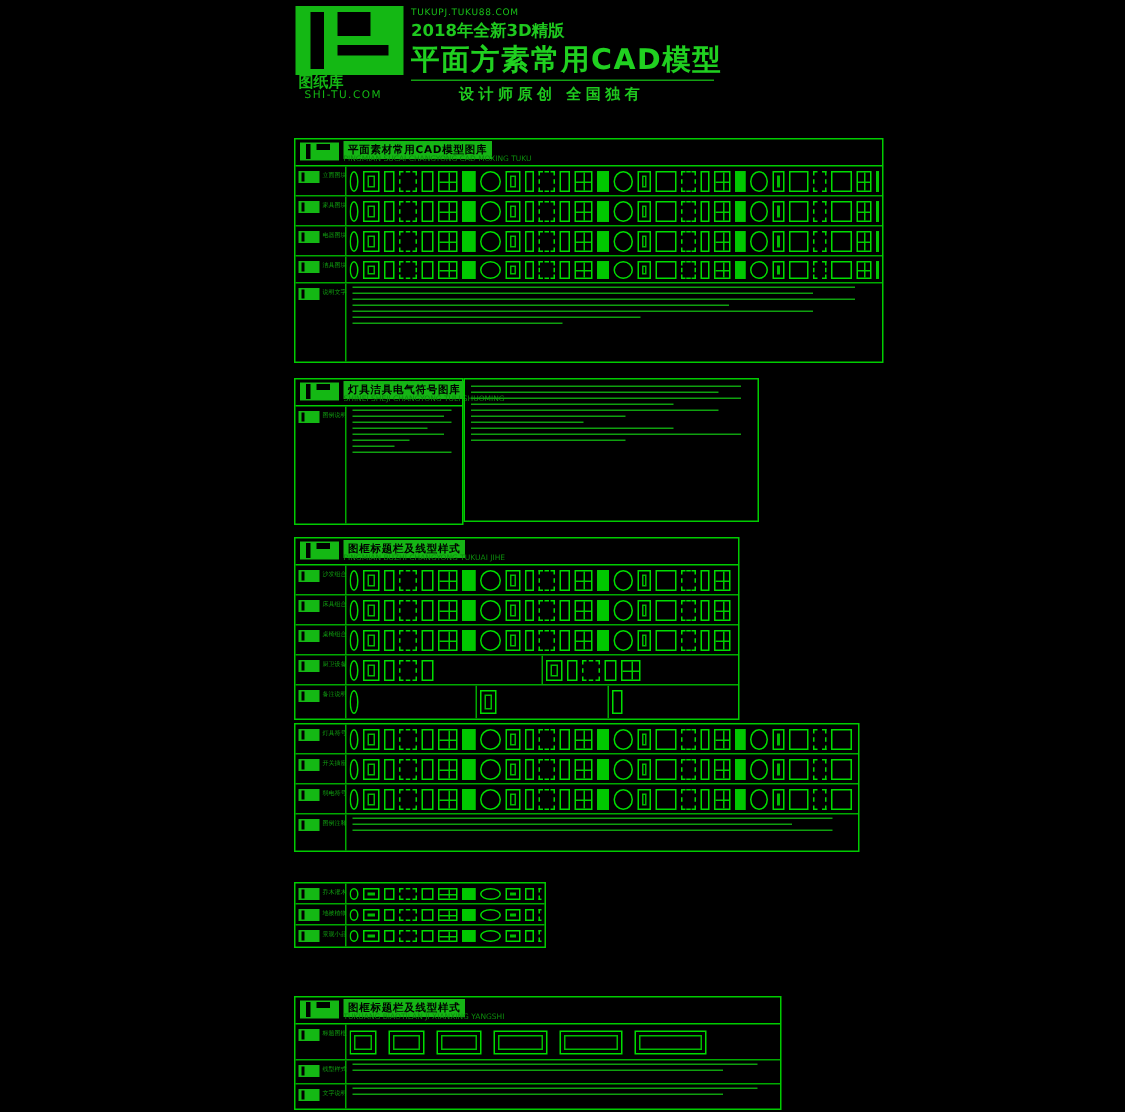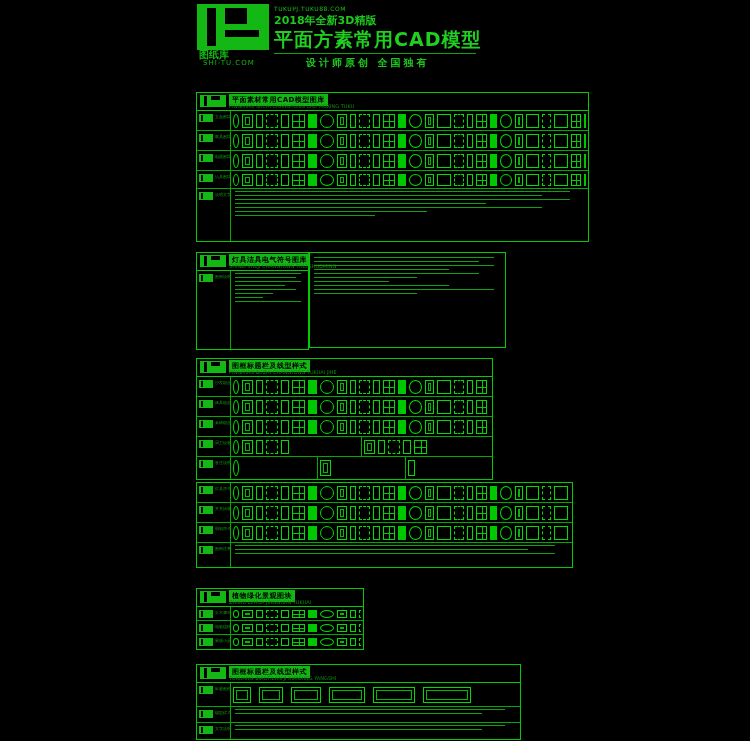--- a/index.html
+++ b/index.html
@@ -569,27 +569,20 @@
           <div class="row-body">
             <div class="tlines">
               <div class="tline s1"></div>
               <div class="tline s2"></div>
               <div class="tline s1"></div>
             </div>
           </div>
         </div>
       </div>
       <div class="block" style="left: 196px; top: 588px; width: 168px;">
-        <div class="blk-head">
-          <div class="blk-logo">
-            <i></i>
-          </div>
-          <div class="blk-title">植物绿化景观图块</div>
-          <div class="blk-sub">ZHIWU LVHUA JINGGUAN TUKUAI</div>
-        </div>
         <div class="row" style="height: 14px;">
           <div class="row-label">
             <span class="lmark"></span>
             <span class="ltxt">乔木灌木</span>
           </div>
           <div class="row-body">
             <div class="glyphs">
               <div class="g round" style="width: 6px; height: 8px;"></div>
               <div class="g double" style="width: 11px; height: 8px;"></div>
               <div class="g" style="width: 7px; height: 8px;"></div>

